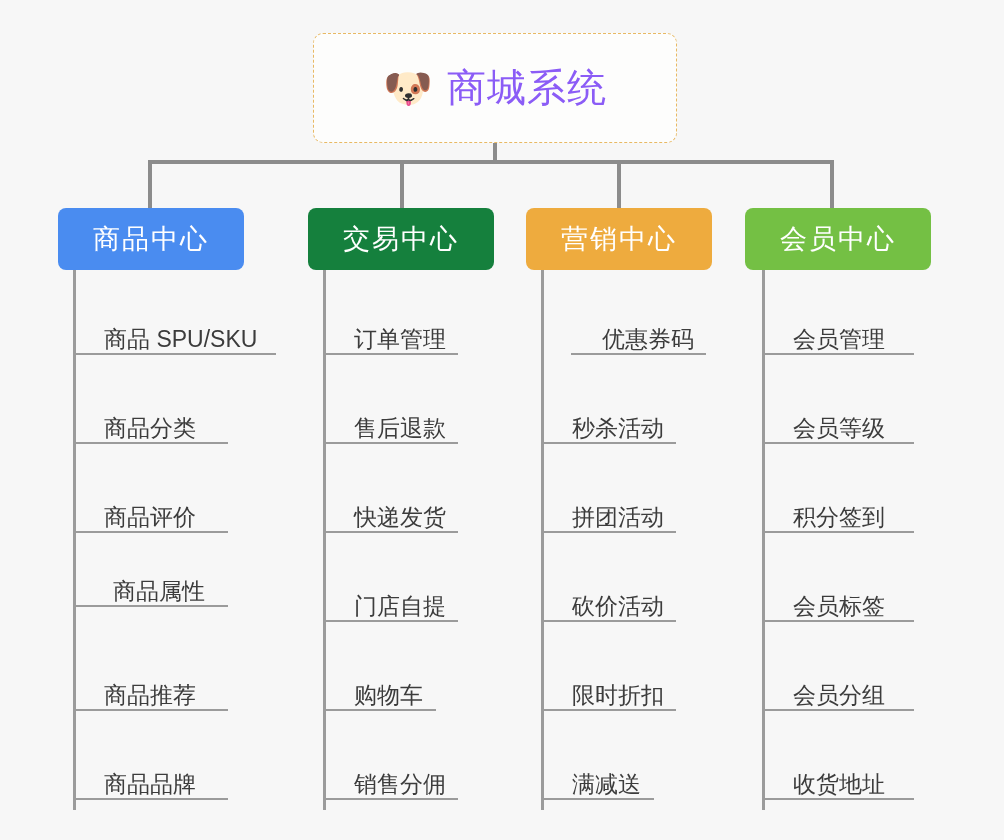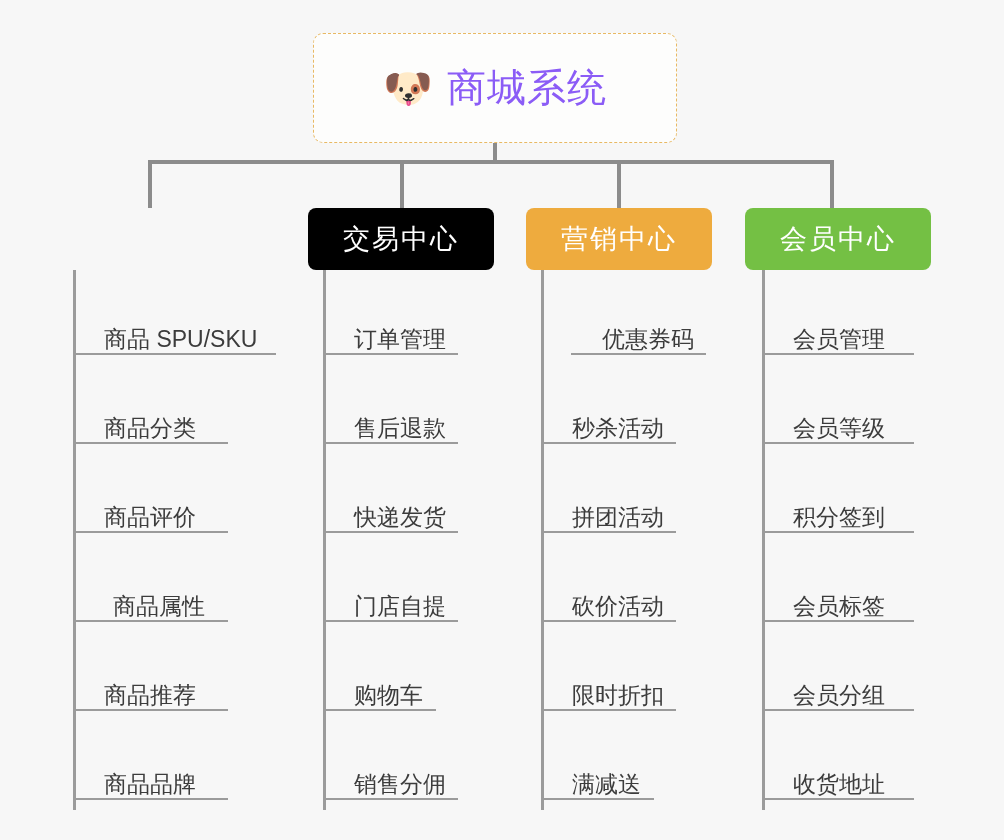--- a/index.html
+++ b/index.html
@@ -107,42 +107,45 @@
   </div>
 
   <div class="line v-line" style="left:493px; top:143px; width:4px; height:21px;"></div>
   <div class="line h-line" style="left:148px; top:160px; width:686px; height:4px;"></div>
 
   <div class="line v-line" style="left:148px; top:160px; height:48px;"></div>
   <div class="line v-line" style="left:400px; top:160px; height:48px;"></div>
   <div class="line v-line" style="left:617px; top:160px; height:48px;"></div>
   <div class="line v-line" style="left:830px; top:160px; height:48px;"></div>
 
+  <div class="cat-box" style="left:58px; width:186px; background:#4a8cf0;">
+    <span>商品中心</span>
+  </div>
   <div class="spine" style="left:73px; top:270px; height:540px;"></div>
 
   <div class="leaf" style="left:73px; top:311px; width:203px;">
     <span class="leaf-label">商品 SPU/SKU</span>
   </div>
   <div class="leaf" style="left:73px; top:400px; width:155px;">
     <span class="leaf-label">商品分类</span>
   </div>
   <div class="leaf" style="left:73px; top:489px; width:155px;">
     <span class="leaf-label">商品评价</span>
   </div>
-  <div class="leaf" style="left:73px; top:578px; width:155px;padding-left:40px;">
+  <div class="leaf" style="left:73px; top:563px; width:155px;padding-left:40px;">
     <span class="leaf-label">商品属性</span>
   </div>
   <div class="leaf" style="left:73px; top:667px; width:155px;">
     <span class="leaf-label">商品推荐</span>
   </div>
   <div class="leaf" style="left:73px; top:756px; width:155px;">
     <span class="leaf-label">商品品牌</span>
   </div>
 
-  <div class="cat-box" style="left:308px; width:186px; background:#000000;">
+  <div class="cat-box" style="left:308px; width:186px; background:#15803d;">
     <span>交易中心</span>
   </div>
   <div class="spine" style="left:323px; top:270px; height:540px;"></div>
 
   <div class="leaf" style="left:323px; top:311px; width:135px;">
     <span class="leaf-label">订单管理</span>
   </div>
   <div class="leaf" style="left:323px; top:400px; width:135px;">
     <span class="leaf-label">售后退款</span>
   </div>

